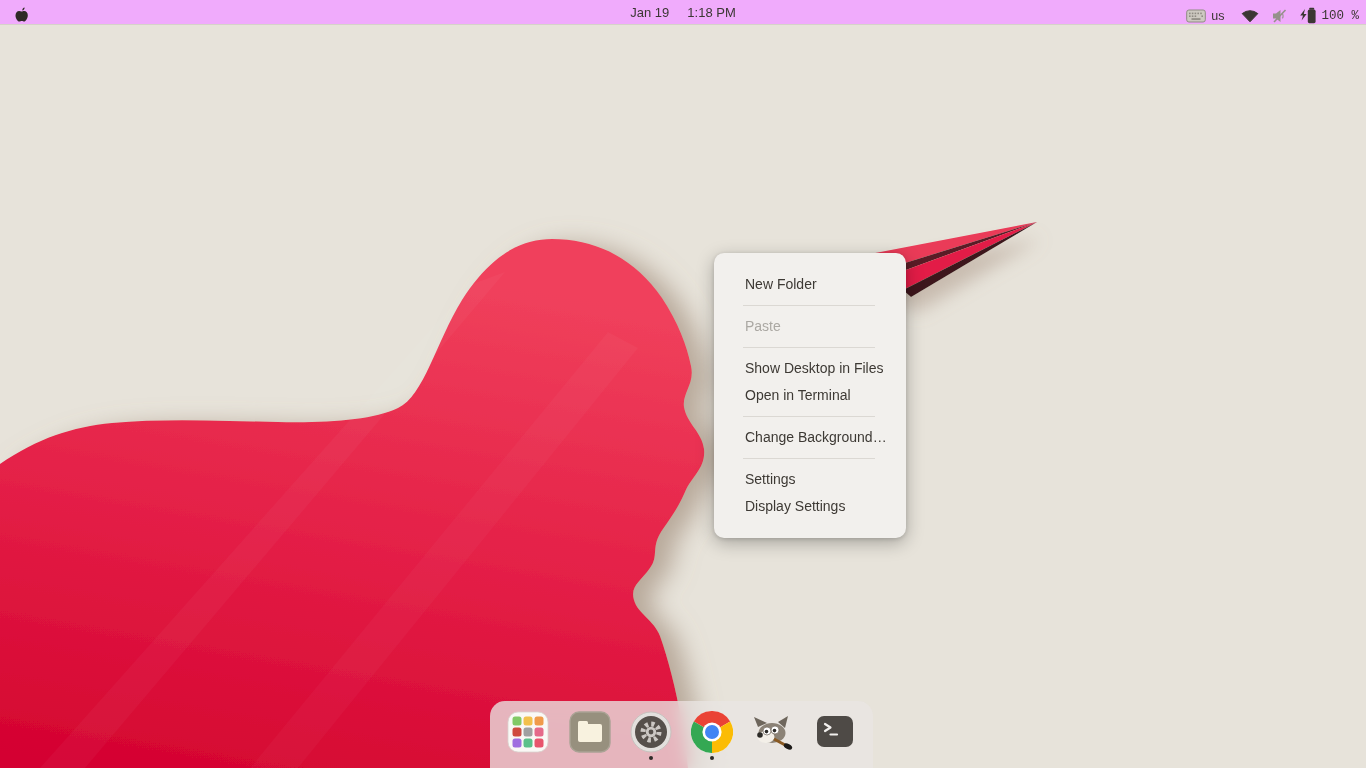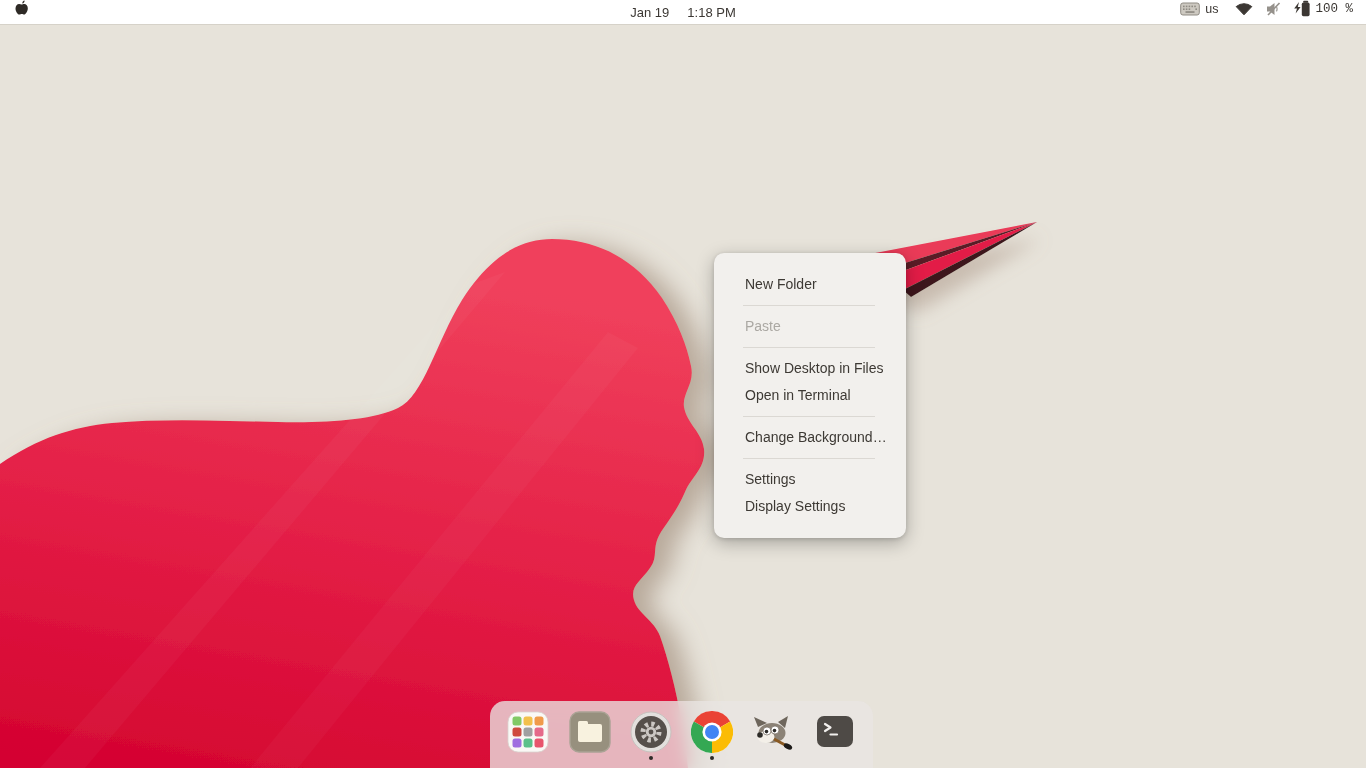--- a/index.html
+++ b/index.html
@@ -7,33 +7,33 @@
     width:1366px;height:768px;overflow:hidden;position:relative;
     background:#e7e3da;
     font-family:"Liberation Sans",sans-serif;
     -webkit-font-smoothing:antialiased;
   }
   
   .wallpaper{position:absolute;inset:0;z-index:0;}
   
   .menubar{
     position:absolute;top:0;left:0;right:0;height:24px;
-    background:#ffffff;border-bottom:1px solid #d6d2c9;
-    display:flex;align-items:flex-start;z-index:60;
+    background:#f0abfc;border-bottom:1px solid #d6d2c9;
+    display:flex;align-items:flex-end;z-index:60;
   }
   .menubar-left{padding-left:13px;display:flex;align-items:center;position:relative;z-index:2;}
   .menubar-center{
     position:absolute;left:0;right:0;top:0;height:24px;
     display:flex;align-items:center;justify-content:center;
     font-size:13px;color:#3b3733;z-index:1;
   }
   .clock-time{margin-left:18px;}
   .menubar-right{
     margin-left:auto;display:flex;align-items:center;
-    padding-right:13px;position:relative;z-index:2;
+    padding-right:7px;position:relative;z-index:2;
     font-size:12.5px;color:#3b3733;
   }
   .kb-layout{margin-left:5px;margin-right:17px;}
   .wifi-wrap{margin-right:13px;display:flex;align-items:center;}
   .vol-wrap{margin-right:11px;display:flex;align-items:center;}
   .batt-wrap{display:flex;align-items:center;}
   .batt-label{margin-left:4px;font-family:Liberation Mono, monospace;}
   
   .context-menu{
     position:absolute;left:714px;top:253px;width:192px;

